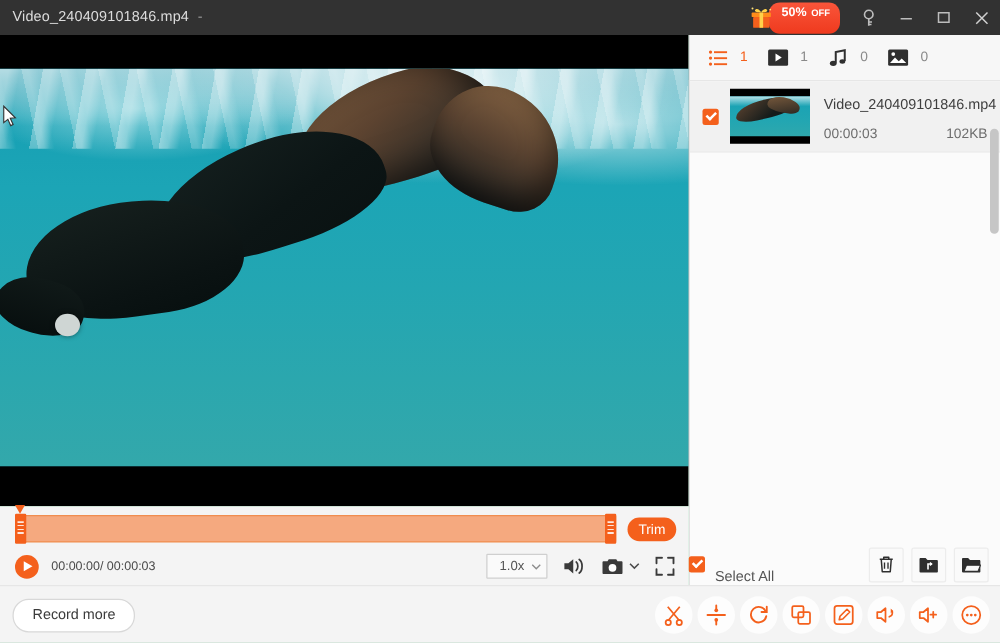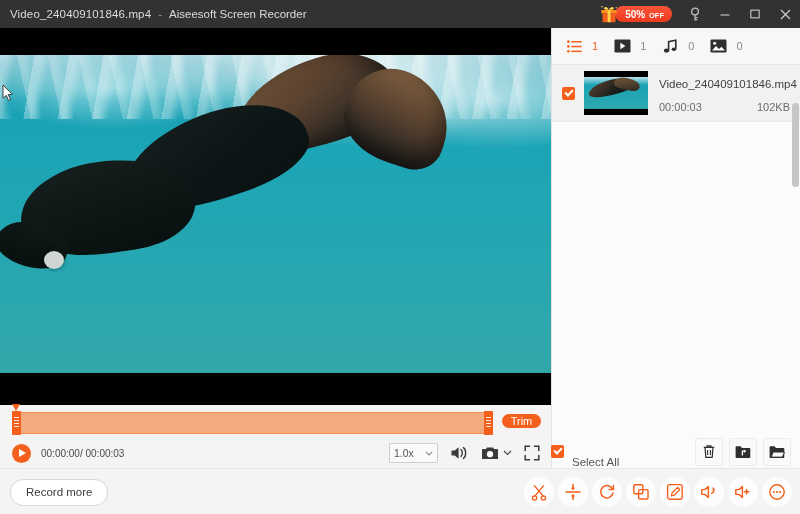--- a/index.html
+++ b/index.html
@@ -36,21 +36,21 @@
   .promo {
     display: flex; align-items: center;
     height: 19px; margin-right: 8px;
   }
   .gift {
     position: relative; width: 20px; height: 19px; margin-right: -4px; z-index: 2;
   }
   .promo-pill {
     background: linear-gradient(#f9553a, #ef3a1e);
     color: #fff; font-size: 10px; font-weight: bold;
-    border-radius: 9px; padding: 2px 8px 0 10px;
+    border-radius: 9px; padding: 2px 8px 10px 10px;
     line-height: 13px; white-space: nowrap;
   }
   .promo-pill .off { font-size: 7.5px; margin-left: 1px; }
   .tb-btn {
     width: 30px; height: 28px;
     display: flex; align-items: center; justify-content: center;
     cursor: default;
   }
 
   
@@ -174,21 +174,21 @@
     width: 9px; height: 9px;
   }
   .playhead::before {
     content: ""; position: absolute; left: 0; top: 0;
     border-left: 4.5px solid transparent;
     border-right: 4.5px solid transparent;
     border-top: 7px solid #f4601c;
   }
   .trim-btn {
     position: absolute; left: 502px; top: 9px;
-    width: 39px; height: 14px;
+    width: 39px; height: 19px;
     background: #f4601c; color: #fff;
     font-size: 11px; border: none; border-radius: 10px;
     cursor: pointer; padding: 0;
     font-family: "Liberation Sans", sans-serif;
   }
   .playrow {
     position: absolute; left: 0; top: 33px;
     width: 551px; height: 30px;
     display: flex; align-items: center;
   }
@@ -212,21 +212,21 @@
     margin-left: auto; display: flex; align-items: center; margin-right: 11px;
   }
   .speed-select {
     width: 49px; height: 20px;
     border: 1px solid #cfcfcf; background: #fafafa;
     font-size: 10.5px; color: #555;
     display: flex; align-items: center;
     padding: 0 4px; box-sizing: border-box;
     cursor: pointer; border-radius: 1px;
   }
-  .speed-select .sv { flex: 1; }
+  .speed-select .sv { flex: 1; text-align: center; }
   .pic-btn { margin-left: 12px; cursor: pointer; display: flex; align-items: center; }
 
   
   .bottombar {
     position: absolute; left: 0; top: 468px;
     width: 800px; height: 46px;
     background: #f4f4f4;
     border-top: 1px solid #e6e6e6;
     display: flex; align-items: center; gap: 20px;
   }
@@ -348,21 +348,20 @@
   }
 </style>
 </head>
 <body>
 
 <div id="app">
 
   <div class="titlebar">
     <span class="title-text">Video_240409101846.mp4</span>
     <span class="title-sep">-</span>
-    <span class="title-app">Aiseesoft Screen Recorder</span>
 
     <div class="title-right">
 
       <div class="promo">
         <span class="gift">
           <svg width="20" height="19" viewBox="0 0 20 19">
             <path d="M5.5 2.5c1.6-1.2 3.3.6 4.3 2.1-2 .4-3.8.1-4.6-.7-.4-.4-.2-1.1.3-1.4z" fill="#ffd24a"></path>
             <path d="M14.3 2.5c-1.6-1.2-3.3.6-4.3 2.1 2 .4 3.8.1 4.6-.7.4-.4.2-1.1-.3-1.4z" fill="#ffd24a"></path>
             <rect x="2.3" y="5" width="15.4" height="3.6" rx="0.7" fill="#ff8c1a"></rect>
             <rect x="3.5" y="8.6" width="13" height="8.6" rx="0.7" fill="#f4601c"></rect>

